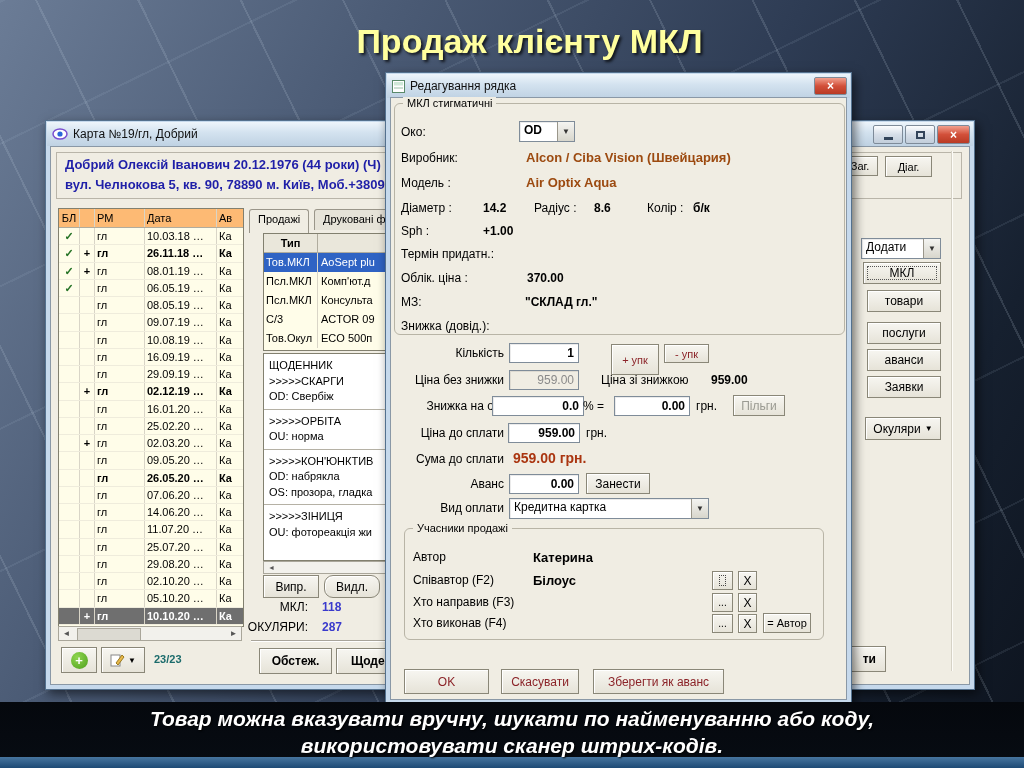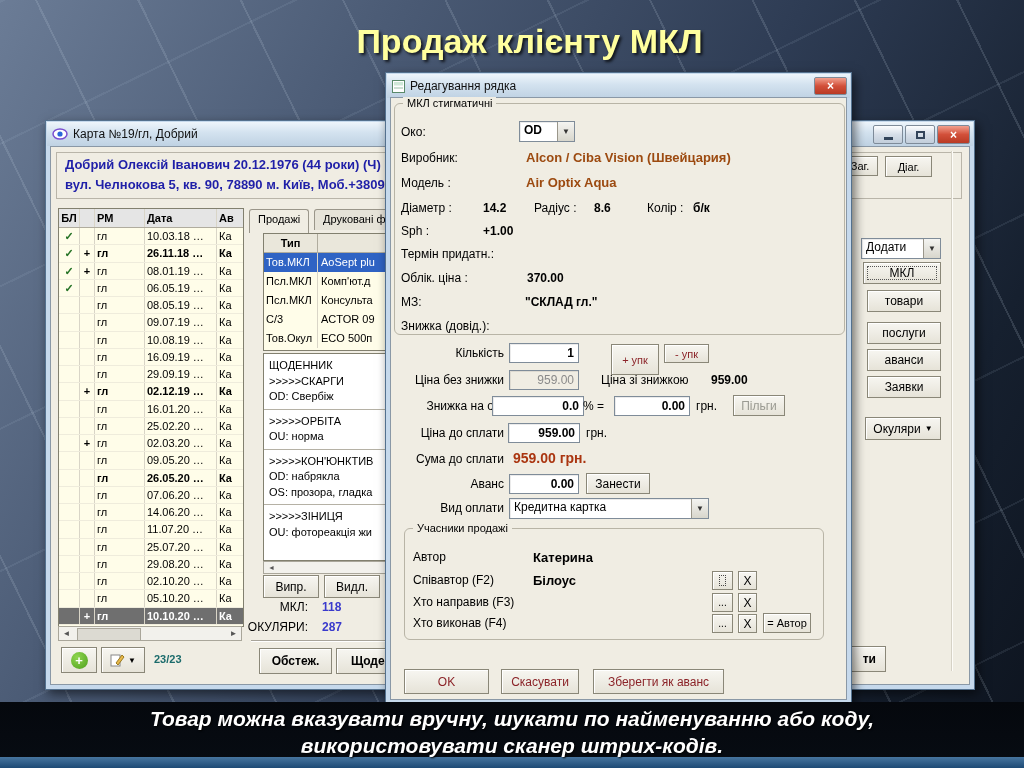--- a/index.html
+++ b/index.html
@@ -65,22 +65,22 @@
   .grp{position:absolute;border:1px solid #b8b4a6;border-radius:6px;box-sizing:border-box;}
   .grp-label{position:absolute;top:-7px;left:8px;background:#f0ede3;padding:0 4px;font-size:11px;white-space:nowrap;}
 
   
   .pbox{position:absolute;left:10px;top:31px;width:906px;height:47px;border:1px solid #b9b5a9;
     padding:2px 8px;box-sizing:border-box;overflow:hidden;}
   .pline{font-size:13px;font-weight:bold;color:#1f1fa8;line-height:20px;white-space:nowrap;}
 
   .vtable{position:absolute;left:12px;top:87px;width:184px;height:417px;border:1px solid #82806f;
     background:#fffde9;overflow:hidden;}
-  .vhead{display:flex;height:18px;line-height:18px;background:#e5e5e5;border-bottom:1px solid #b0ac9e;
-    font-weight:bold;font-size:11px;}
+  .vhead{display:flex;height:18px;line-height:18px;background:#fdba74;border-bottom:1px solid #b0ac9e;
+    font-weight:normal;font-size:11px;}
   .vc{display:inline-block;box-sizing:border-box;border-right:1px solid #d9d5c7;
     padding:0 2px;overflow:hidden;white-space:nowrap;height:100%;}
   .vc-c{width:21px;text-align:center;}
   .vc-p{width:15px;text-align:center;font-weight:bold;}
   .vc-rm{width:50px;}
   .vc-d{width:72px;}
   .vc-a{width:24px;border-right:none;}
   .vrow{display:flex;height:17.26px;line-height:16px;font-size:11px;
     border-bottom:1px solid #efecdc;box-sizing:border-box;}
   .vrow .vc-c{color:#267326;font-weight:bold;}
@@ -407,21 +407,21 @@
         <div class="dline">OS: прозора, гладка</div>
         <div class="dsep"></div>
         <div class="dline">&gt;&gt;&gt;&gt;&gt;ЗІНИЦЯ</div>
         <div class="dline">OU: фотореакція жи</div>
       </div>
     <div class="dscroll">
       <span class="hs-ar" style="left:1px;top:1px;height:9px;">◄</span>
     </div>
 
     <button class="btn" style="left:217px;top:454px;width:56px;height:23px;">Випр.</button>
-    <button class="btn" style="left:278px;top:454px;width:56px;height:23px;">Видл.</button>
+    <button class="btn" style="left:278px;top:454px;width:56px;height:23px;border-radius:9px;">Видл.</button>
 
     <span class="totlbl" style="top:479px;">МКЛ:</span>
     <span class="totval" style="top:479px;">118</span>
     <span class="totlbl" style="top:499px;">ОКУЛЯРИ:</span>
     <span class="totval" style="top:499px;">287</span>
     <div class="msep"></div>
 
     <button class="btn" style="left:213px;top:527px;width:73px;height:26px;font-weight:bold;">Обстеж.</button>
     <button class="btn" style="left:290px;top:527px;width:78px;height:26px;font-weight:bold;">Щоденн</button>
 

